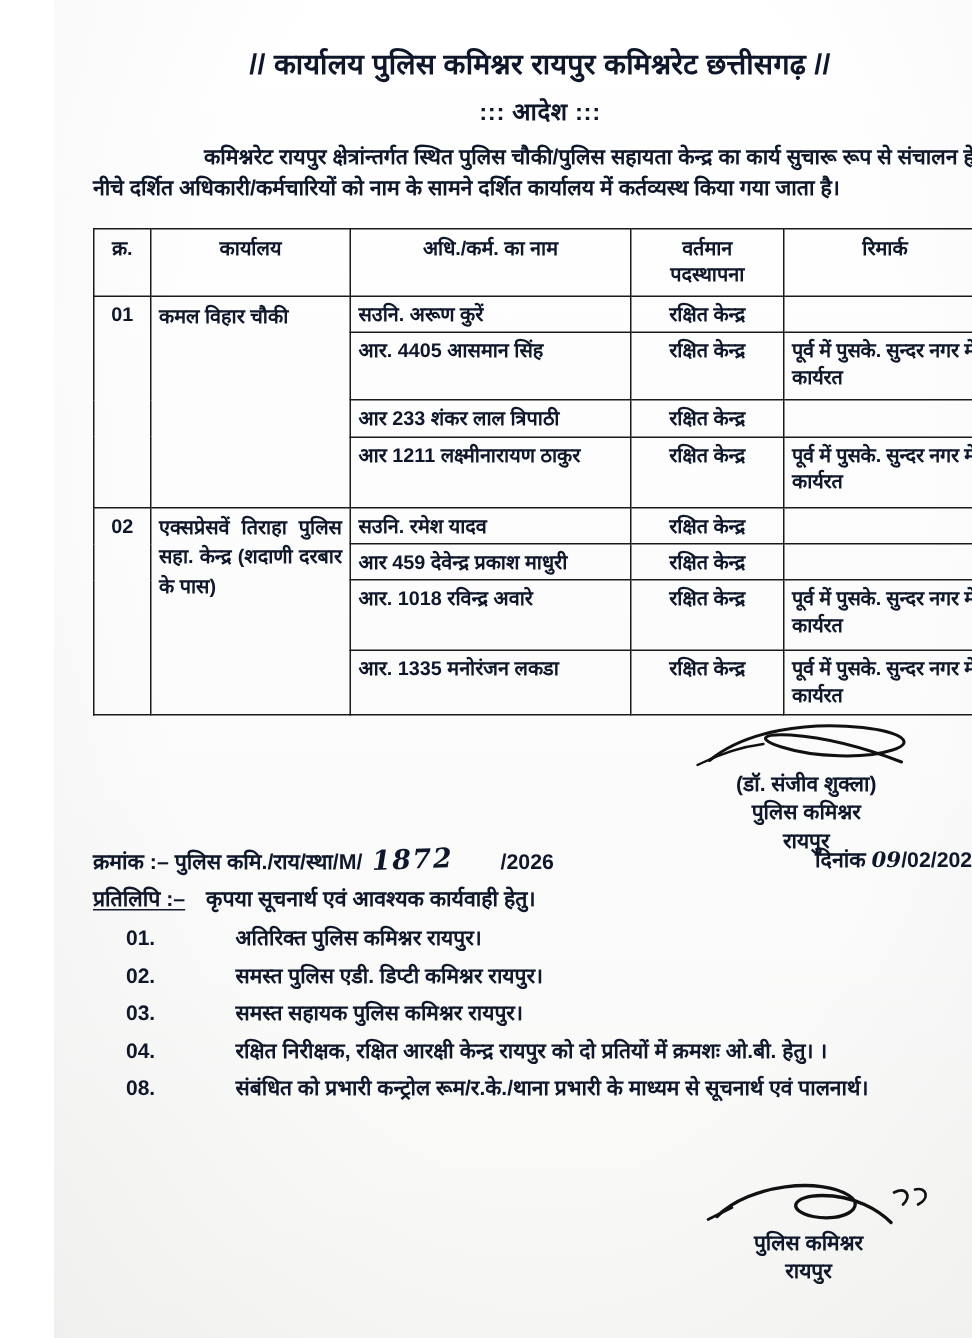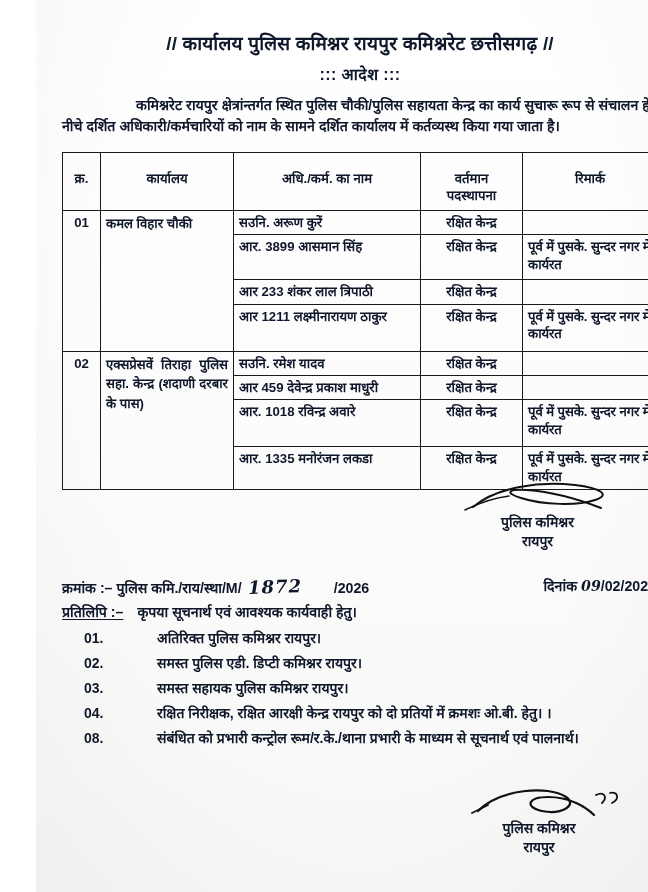--- a/index.html
+++ b/index.html
@@ -81,21 +81,21 @@
   table.order-table th,
   table.order-table td {
     border: 1.3px solid #1a1a1a;
     padding: 3px 5px;
     vertical-align: top;
     line-height: 1.32;
   }
   table.order-table th {
     text-align: center;
     font-weight: 700;
-    padding: 17px 4px 5px;
+    padding: 4px 4px 5px;
   }
   th.c-sno, td.c-sno { width: 38px; text-align: center; }
   th.c-office, td.c-office { width: 133px; }
   th.c-name, td.c-name { width: 187px; }
   th.c-posting, td.c-posting { width: 102px; text-align: center; }
   th.c-remark, td.c-remark { width: auto; }
 
   td.c-office .office-text {
     display: block;
     text-align: justify;
@@ -244,21 +244,21 @@
             <td class="c-office" rowspan="4">
                 <span class="office-text">कमल विहार चौकी</span>
               </td>
             <td class="c-name">सउनि. अरूण कुरें</td>
             <td class="c-posting">रक्षित केन्द्र</td>
             <td class="c-remark">
                 <span class="remark-text"></span>
               </td>
           </tr>
           <tr>
-            <td class="c-name" style="height:38px">आर. 3899 आसमान सिंह</td>
+            <td class="c-name" style="height:38px">आर. 4405 आसमान सिंह</td>
             <td class="c-posting">रक्षित केन्द्र</td>
             <td class="c-remark">
                 <span class="remark-text">पूर्व में पुसके. सुन्दर नगर  में कार्यरत</span>
               </td>
           </tr>
           <tr>
             <td class="c-name">आर 233 शंकर लाल त्रिपाठी</td>
             <td class="c-posting">रक्षित केन्द्र</td>
             <td class="c-remark">
                 <span class="remark-text"></span>
@@ -347,20 +347,21 @@
     </ol>
   </div>
 
   <div class="sign-block sign-top">
     <div class="sig-scribble">
       <svg width="205" height="34" viewBox="0 0 205 34" fill="none" aria-hidden="true">
         <path d="M38 26 C62 6, 104 0, 140 4 C166 7, 176 14, 160 19 C142 25, 108 24, 86 17 C70 12, 72 8, 92 9 C120 11, 148 20, 166 27" stroke="#111" stroke-width="2" stroke-linecap="round" fill="none"></path>
         <path d="M30 29 C44 22, 58 17, 74 15" stroke="#111" stroke-width="1.6" stroke-linecap="round" fill="none"></path>
       </svg>
     </div>
+    <div>(डॉ. संजीव शुक्ला)</div>
     <div>पुलिस कमिश्नर</div>
     <div>रायपुर</div>
   </div>
 
   <div class="sign-block sign-bottom">
     <div class="sig-scribble">
       <svg width="190" height="34" viewBox="0 0 190 34" fill="none" aria-hidden="true">
         <path d="M34 24 C56 2, 104 -2, 122 10 C134 18, 118 28, 98 24 C80 20, 84 10, 104 10 C126 10, 142 20, 150 28" stroke="#111" stroke-width="2.2" stroke-linecap="round" fill="none"></path>
         <path d="M28 26 L44 18" stroke="#111" stroke-width="1.8" stroke-linecap="round" fill="none"></path>
         <path d="M152 8 C160 4, 164 10, 158 16 M166 6 C174 4, 176 12, 168 16" stroke="#111" stroke-width="1.8" stroke-linecap="round" fill="none"></path>

